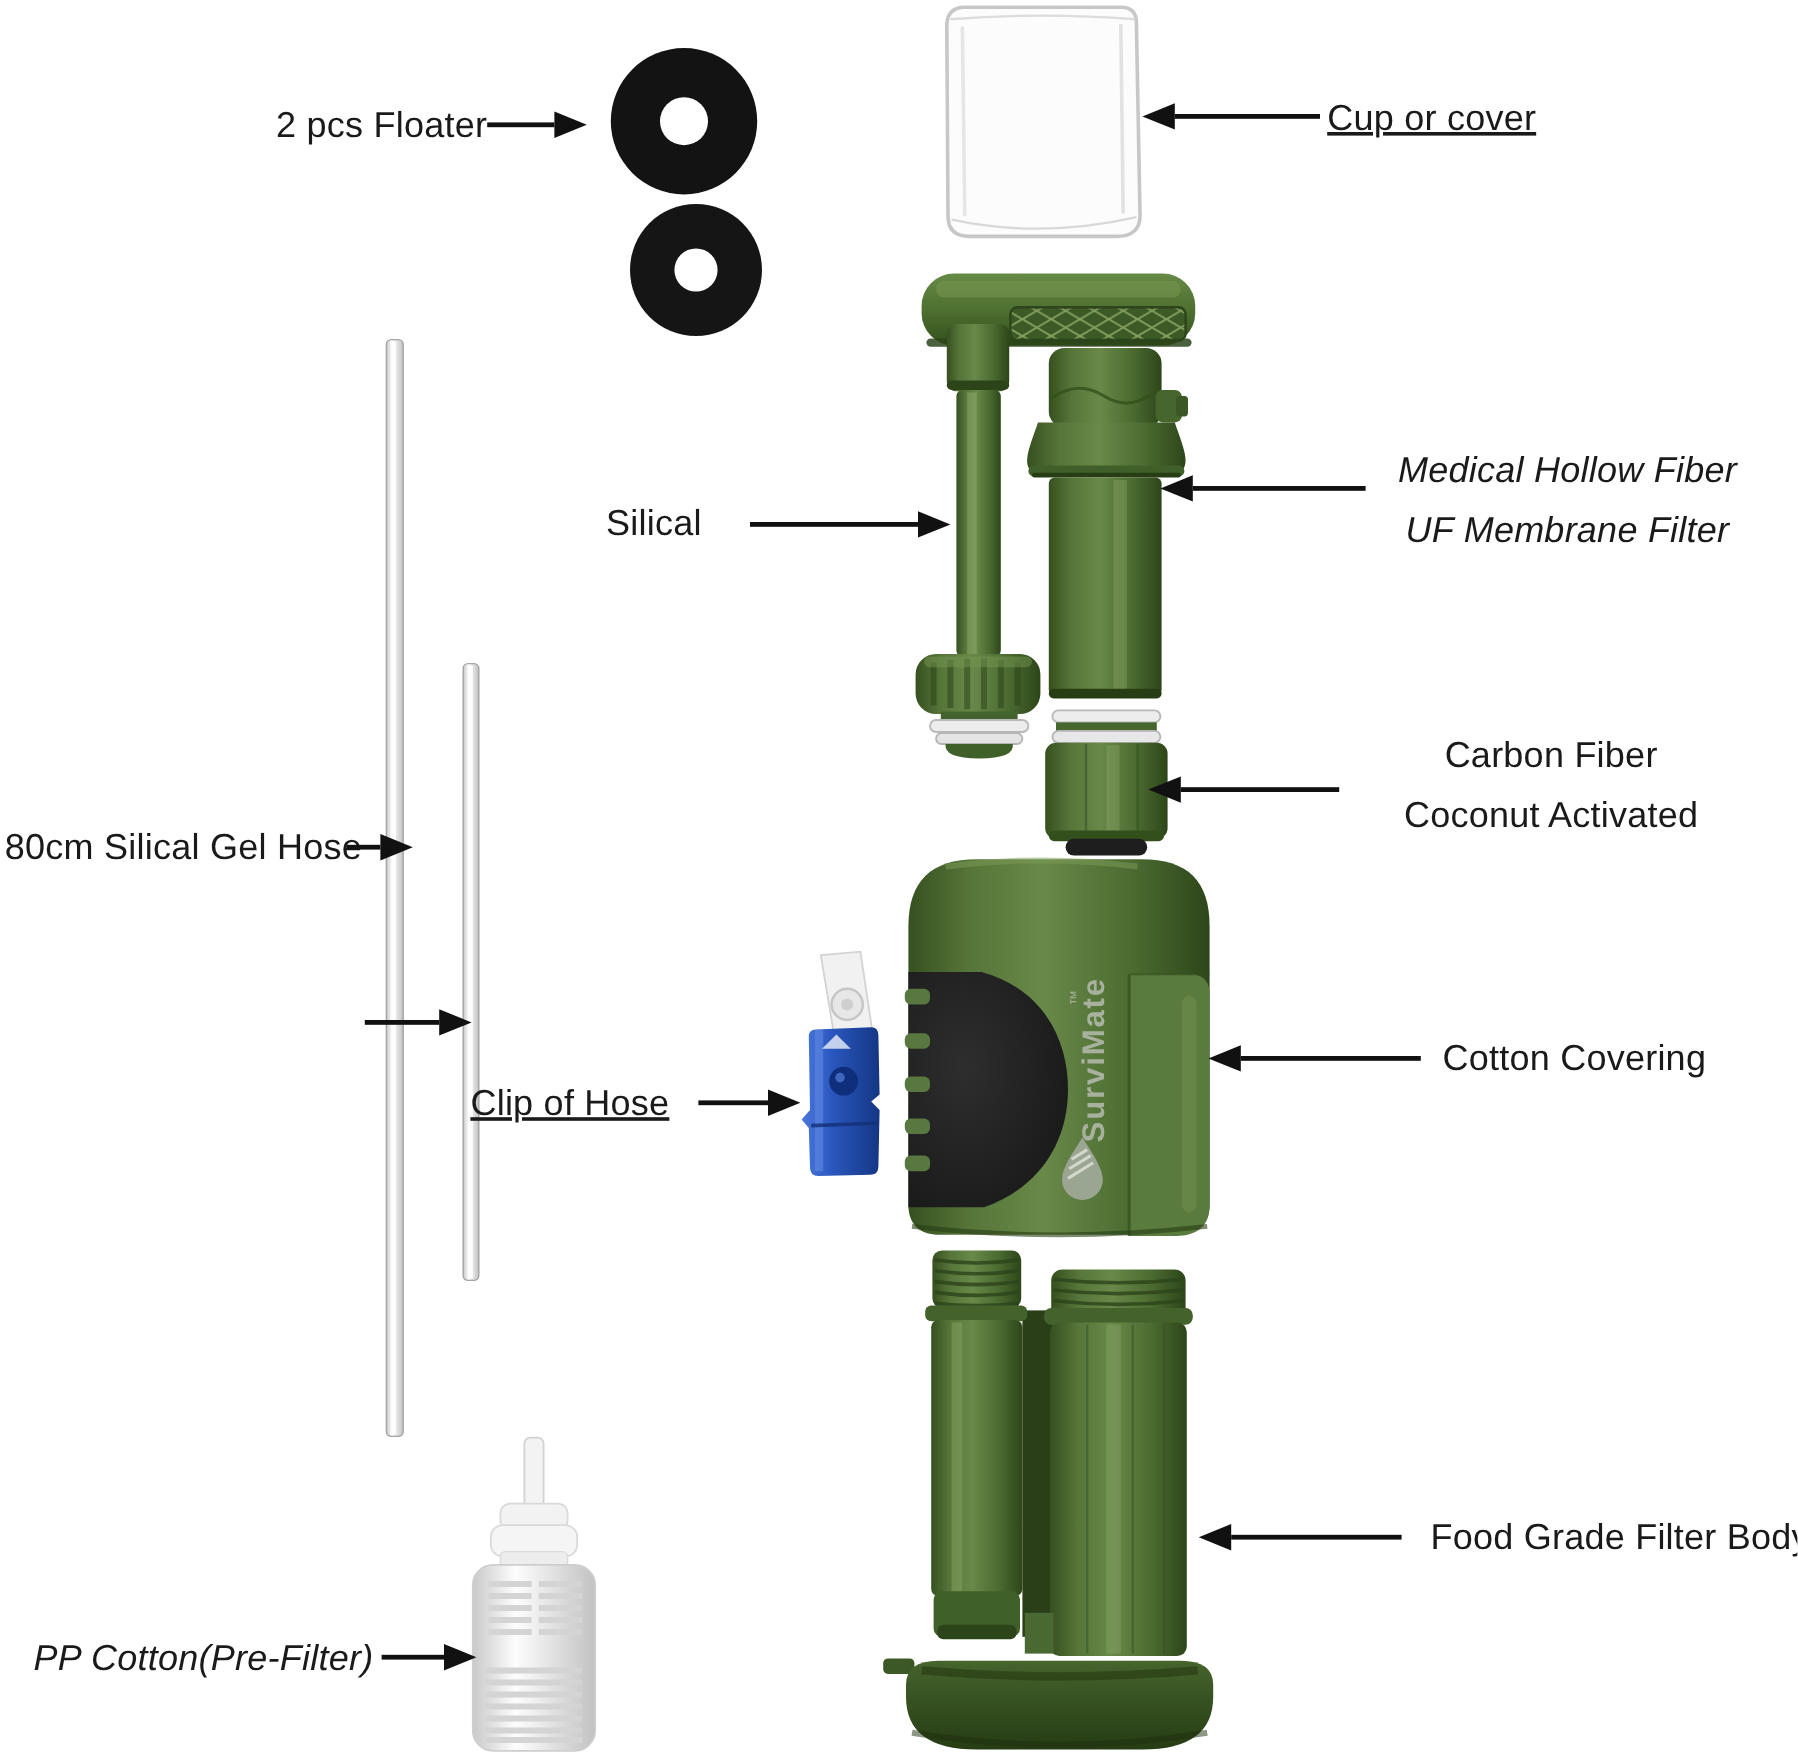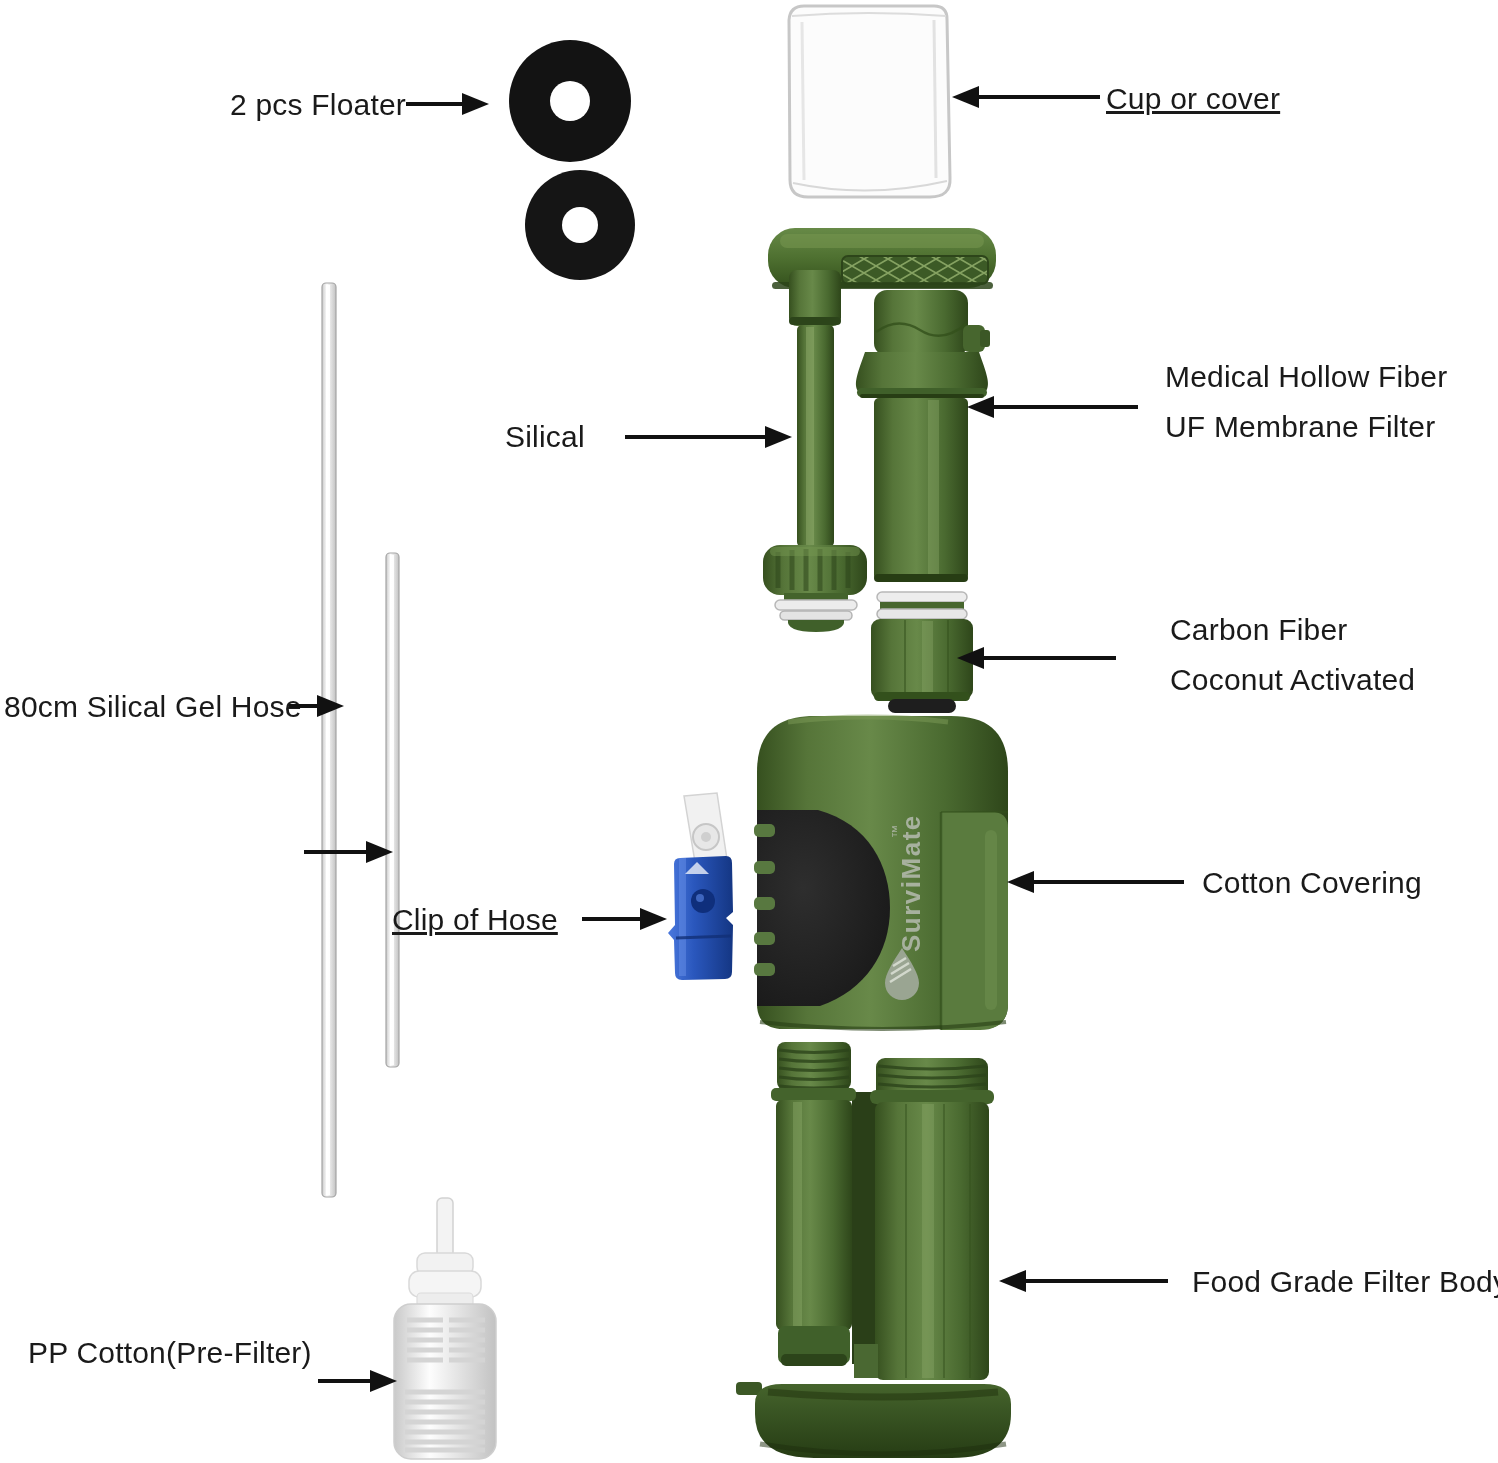--- a/index.html
+++ b/index.html
@@ -3,21 +3,21 @@
 <meta charset="utf-8">
 <style>
   html,body{margin:0;padding:0;background:#ffffff;}
   .canvas{
     position:relative;width:1498px;height:1463px;background:#ffffff;overflow:hidden;
     font-family:"Liberation Sans",sans-serif;
   }
   .canvas svg{position:absolute;left:0;top:0;}
   .callout{
     position:absolute;font-size:30px;color:#1a1a1a;white-space:nowrap;
-    font-family:"Liberation Sans",sans-serif;letter-spacing:0.2px;
+    font-family:"Liberation Sans",sans-serif;letter-spacing:0.2px;text-align:center;
   }
   .callout .line{height:50px;line-height:50px;}
   .arrow{position:absolute;height:4px;background:#111;}
   .arrow::after{
     content:"";position:absolute;top:-9px;width:0;height:0;
     border-top:11px solid transparent;border-bottom:11px solid transparent;
   }
   .arrow.right::after{left:100%;border-left:27px solid #111;}
   .arrow.left::after{right:100%;border-right:27px solid #111;}
 </style>
@@ -203,21 +203,21 @@
 
   <div class="callout" style="left:230px;top:88px;">2 pcs Floater</div>
   <div class="arrow right" style="left:406px;top:102px;width:56px;"></div>
 
   <div class="callout" style="left:1106px;top:82px;text-decoration:underline;">Cup or cover</div>
   <div class="arrow left" style="left:979px;top:95px;width:121px;"></div>
 
   <div class="callout" style="left:505px;top:420px;">Silical</div>
   <div class="arrow right" style="left:625px;top:435px;width:140px;"></div>
 
-  <div class="callout" style="left:1165px;top:352px;">
+  <div class="callout" style="left:1165px;top:368px;font-style:italic;">
     <div class="line">Medical Hollow Fiber</div>
     <div class="line">UF Membrane Filter</div>
   </div>
   <div class="arrow left" style="left:994px;top:405px;width:144px;"></div>
 
   <div class="callout" style="left:1170px;top:605px;">
     <div class="line">Carbon Fiber</div>
     <div class="line">Coconut Activated</div>
   </div>
   <div class="arrow left" style="left:984px;top:656px;width:132px;"></div>
@@ -229,16 +229,16 @@
 
   <div class="callout" style="left:392px;top:903px;text-decoration:underline;">Clip of Hose</div>
   <div class="arrow right" style="left:582px;top:917px;width:58px;"></div>
 
   <div class="callout" style="left:1202px;top:866px;">Cotton Covering</div>
   <div class="arrow left" style="left:1034px;top:880px;width:150px;"></div>
 
   <div class="callout" style="left:1192px;top:1265px;">Food Grade Filter Body</div>
   <div class="arrow left" style="left:1026px;top:1279px;width:142px;"></div>
 
-  <div class="callout" style="left:28px;top:1336px;">PP Cotton(Pre-Filter)</div>
+  <div class="callout" style="left:28px;top:1366px;font-style:italic;">PP Cotton(Pre-Filter)</div>
   <div class="arrow right" style="left:318px;top:1379px;width:52px;"></div>
 
 </div>
 
 </body></html>

